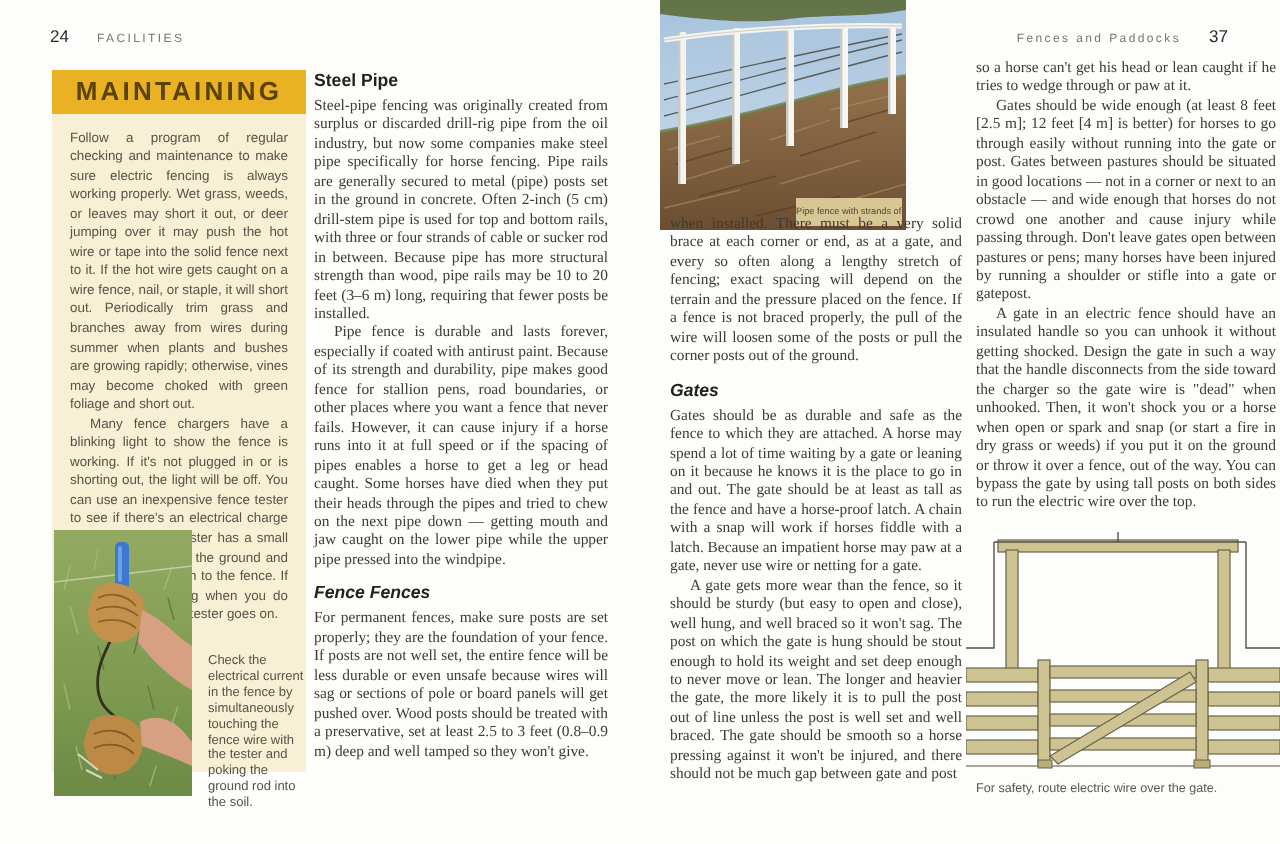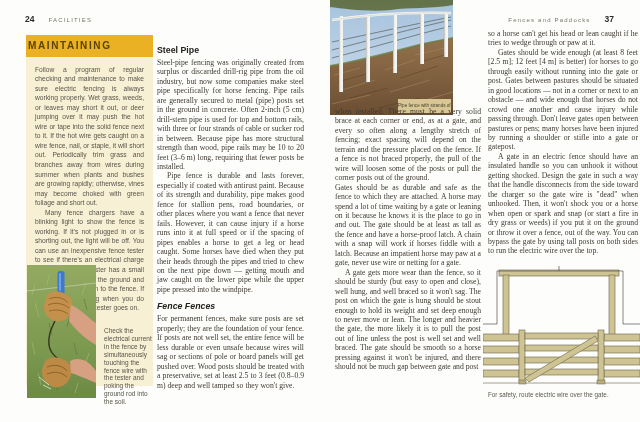--- a/index.html
+++ b/index.html
@@ -5,29 +5,29 @@
   * { margin:0; padding:0; box-sizing:border-box; }
   html,body { background:#ffffff; }
   .spread {
     position:relative; width:640px; height:422px; background:#fdfdfb;
     font-family:"Liberation Serif", serif; color:#3f3a32; overflow:hidden;
   }
   
   .hdr { position:absolute; top:8px; font-family:"Liberation Sans", sans-serif; }
   .hdr-left { left:25px; }
   .hdr-right { right:26px; text-align:right; }
-  .hdr .num { font-weight:bold; font-size:8.5px; color:#2b2b2b; }
+  .hdr .num { font-weight:normal; font-size:8.5px; color:#2b2b2b; }
   .hdr .sec { font-size:6px; letter-spacing:1.2px; color:#7a766c; margin:0 0 0 14px; }
   .hdr-right .sec { margin:0 14px 0 0; }
   
   .sidebar { position:absolute; left:26px; top:35px; width:127px; height:360px; }
   .sidebar-title {
-    background:#eab125; color:#5a4300; 
+    background:#eab125; color:#5a4300; text-align:center;
     font-family:"Liberation Sans", sans-serif; font-weight:bold;
-    font-size:10px; letter-spacing:1.6px; line-height:9.5px; padding:6px 2px 6px;
+    font-size:13px; letter-spacing:1.6px; line-height:9.5px; padding:6px 2px 6px;
   }
   .sidebar-panel { background:#f8f0d4; height:329px; padding:8px 9px 0 9px; }
   .sidebar-panel p {
     font-family:"Liberation Sans", sans-serif; font-size:6.7px; line-height:9.55px;
     color:#57534a; text-align:justify;
   }
   .tester-photo { position:absolute; left:1px; top:230px; width:69px; height:133px; }
   .tester-caption {
     position:absolute; left:78px; top:62px; width:48px;
     font-family:"Liberation Sans", sans-serif; font-size:6.5px; line-height:7.9px; color:#57534a;
@@ -35,21 +35,21 @@
   .tester-caption-wrap { position:absolute; left:0; top:230px; width:127px; height:133px; }
   
   .col p { font-size:7.7px; line-height:9.45px; text-align:justify; color:#3f3a32; }
   .col h3 {
     font-family:"Liberation Sans", sans-serif; font-size:8.8px; color:#23211c;
     margin:7px 0 3px 0;
   }
   .col h3.it { font-style:italic; }
   .indent { text-indent:10px; }
   .col-mid   { position:absolute; left:157px; top:35px; width:147px; }
-  .col-mid h3:first-child { margin-top:10px; }
+  .col-mid h3:first-child { margin-top:0; }
   .col-rleft { position:absolute; left:335px; top:107px; width:146px; }
   .col-rright{ position:absolute; left:488px; top:29px; width:150px; }
   
   .fence-photo { position:absolute; left:330px; top:0px; width:123px; height:115px; }
   .fence-photo-caption {
     position:absolute; left:398px; top:99px; width:53px; height:14px;
     background:#d8c795; color:#4b4534; font-family:"Liberation Sans", sans-serif;
     font-size:4.6px; line-height:14px; text-align:center; white-space:nowrap; overflow:hidden;
   }
   
@@ -167,20 +167,21 @@
             <rect x="114" y="13" width="1.2" height="44" fill="#c9c9c2"></rect>
         </g>
         <path d="M2,20 C35,15 80,12 121,13" fill="none" stroke="#f4f4f0" stroke-width="2.6"></path>
         <path d="M2,20 C35,15 80,12 121,13" fill="none" stroke="#d4d4cc" stroke-width="0.7"></path>
       </svg>
     </div>
     <div class="fence-photo-caption">Pipe fence with strands of cable</div>
 
     <div class="col col-rleft">
       <p>when installed. There must be a very solid brace at each corner or end, as at a gate, and every so often along a lengthy stretch of fencing; exact spacing will depend on the terrain and the pressure placed on the fence. If a fence is not braced properly, the pull of the wire will loosen some of the posts or pull the corner posts out of the ground.</p>
+      <h3 class="it">Gates</h3>
       <p>Gates should be as durable and safe as the fence to which they are attached. A horse may spend a lot of time waiting by a gate or leaning on it because he knows it is the place to go in and out. The gate should be at least as tall as the fence and have a horse-proof latch. A chain with a snap will work if horses fiddle with a latch. Because an impatient horse may paw at a gate, never use wire or netting for a gate.</p>
       <p class="indent">A gate gets more wear than the fence, so it should be sturdy (but easy to open and close), well hung, and well braced so it won't sag. The post on which the gate is hung should be stout enough to hold its weight and set deep enough to never move or lean. The longer and heavier the gate, the more likely it is to pull the post out of line unless the post is well set and well braced. The gate should be smooth so a horse pressing against it won't be injured, and there should not be much gap between gate and post</p>
     </div>
 
     <div class="col col-rright">
       <p>so a horse can't get his head or lean caught if he tries to wedge through or paw at it.</p>
       <p class="indent">Gates should be wide enough (at least 8 feet [2.5 m]; 12 feet [4 m] is better) for horses to go through easily without running into the gate or post. Gates between pastures should be situated in good locations — not in a corner or next to an obstacle — and wide enough that horses do not crowd one another and cause injury while passing through. Don't leave gates open between pastures or pens; many horses have been injured by running a shoulder or stifle into a gate or gatepost.</p>
       <p class="indent">A gate in an electric fence should have an insulated handle so you can unhook it without getting shocked. Design the gate in such a way that the handle disconnects from the side toward the charger so the gate wire is "dead" when unhooked. Then, it won't shock you or a horse when open or spark and snap (or start a fire in dry grass or weeds) if you put it on the ground or throw it over a fence, out of the way. You can bypass the gate by using tall posts on both sides to run the electric wire over the top.</p>
     </div>
 

